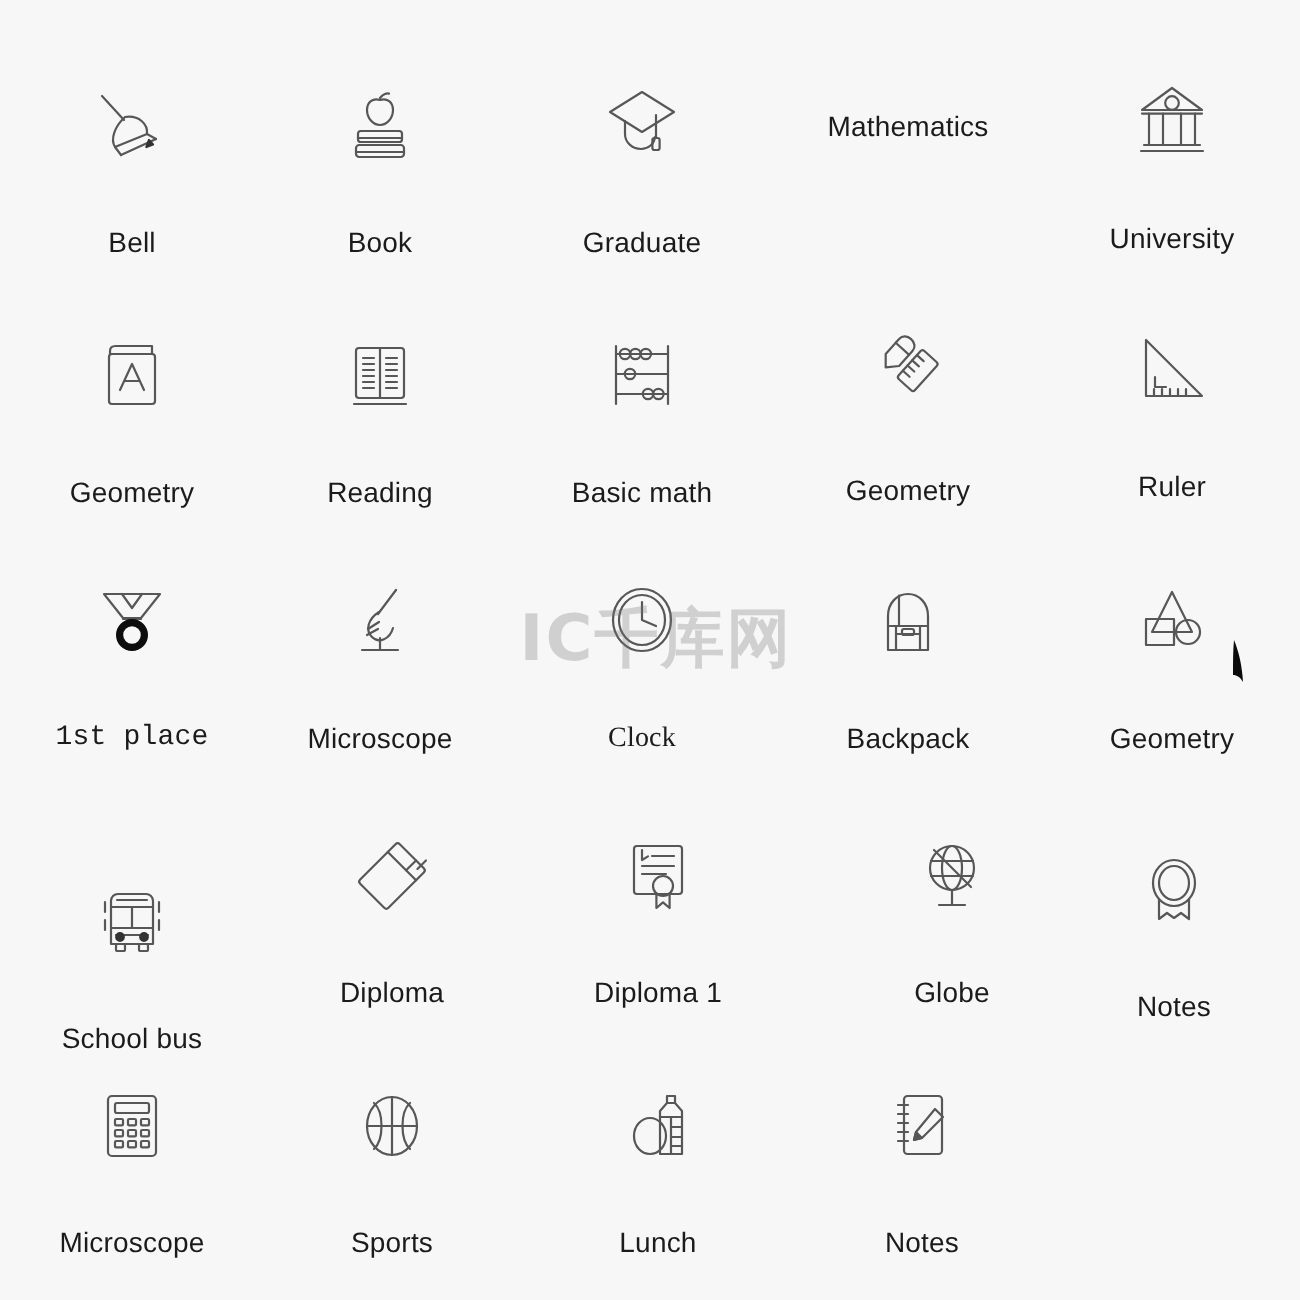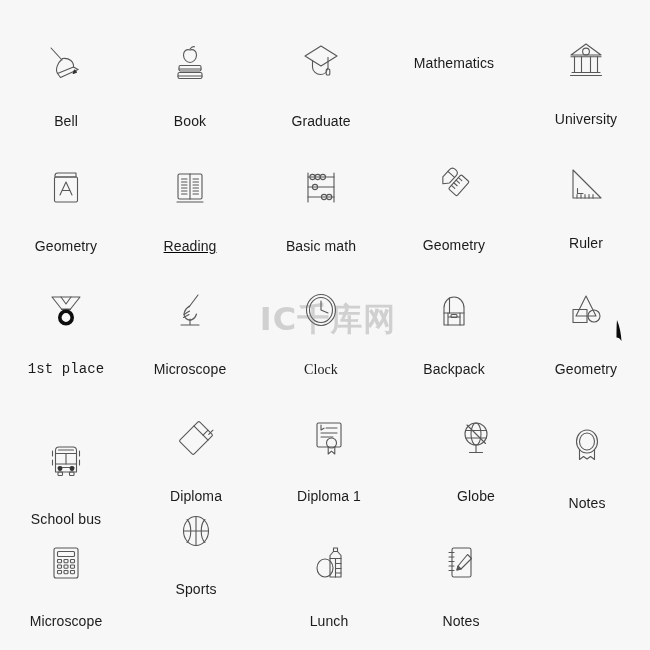--- a/index.html
+++ b/index.html
@@ -149,21 +149,21 @@
       <svg viewBox="0 0 56 56" fill="none" stroke="#575757" stroke-width="1.1" stroke-linecap="round" stroke-linejoin="round">
         <path d="M17 14.5 C17 12.8 18.2 12 19.8 12 L38 12 L38 16 L17 16 Z"></path>
         <rect x="16.5" y="16" width="23" height="25" rx="1.5"></rect>
         <path d="M22 34 L28 21 L34 34"></path>
         <path d="M24.4 29.5 L31.6 29.5"></path>
       </svg>
     </div>
     <div class="icon-label">Geometry</div>
   </div>
 
-  <div class="icon-cell" style="left:124px; top:161px;text-decoration:underline;">
+  <div class="icon-cell" style="left:124px; top:161px;">
     <div class="icon-art">
       <svg viewBox="0 0 56 56" fill="none" stroke="#575757" stroke-width="1.1" stroke-linecap="round" stroke-linejoin="round">
         <rect x="16" y="13" width="24" height="25" rx="1.5"></rect>
         <path d="M28 13 L28 38"></path>
         <path d="M19.5 18 L25 18 M19.5 21 L25 21 M19.5 24 L25 24 M19.5 27 L25 27 M19.5 30 L25 30 M19.5 33 L25 33"></path>
         <path d="M31 18 L36.5 18 M31 21 L36.5 21 M31 24 L36.5 24 M31 27 L36.5 27 M31 30 L36.5 30 M31 33 L36.5 33"></path>
         <path d="M15 41 L41 41"></path>
       </svg>
     </div>
     <div class="icon-label">Reading</div>
@@ -359,21 +359,21 @@
         <rect x="26" y="29" width="4" height="3.2" rx="0.6"></rect>
         <rect x="32.5" y="29" width="4" height="3.2" rx="0.6"></rect>
         <rect x="19.5" y="34.5" width="4" height="3.2" rx="0.6"></rect>
         <rect x="26" y="34.5" width="4" height="3.2" rx="0.6"></rect>
         <rect x="32.5" y="34.5" width="4" height="3.2" rx="0.6"></rect>
       </svg>
     </div>
     <div class="icon-label">Microscope</div>
   </div>
 
-  <div class="icon-cell" style="left:130px; top:504px;">
+  <div class="icon-cell" style="left:130px; top:536px;">
     <div class="icon-art">
       <svg viewBox="0 0 56 56" fill="none" stroke="#575757" stroke-width="1.1" stroke-linecap="round" stroke-linejoin="round">
         <ellipse cx="28" cy="27" rx="12.5" ry="14.5"></ellipse>
         <path d="M28 12.5 L28 41.5"></path>
         <path d="M15.5 27 L40.5 27"></path>
         <path d="M19 15.5 C24 20 24 34 19 38.5"></path>
         <path d="M37 15.5 C32 20 32 34 37 38.5"></path>
       </svg>
     </div>
     <div class="icon-label">Sports</div>

